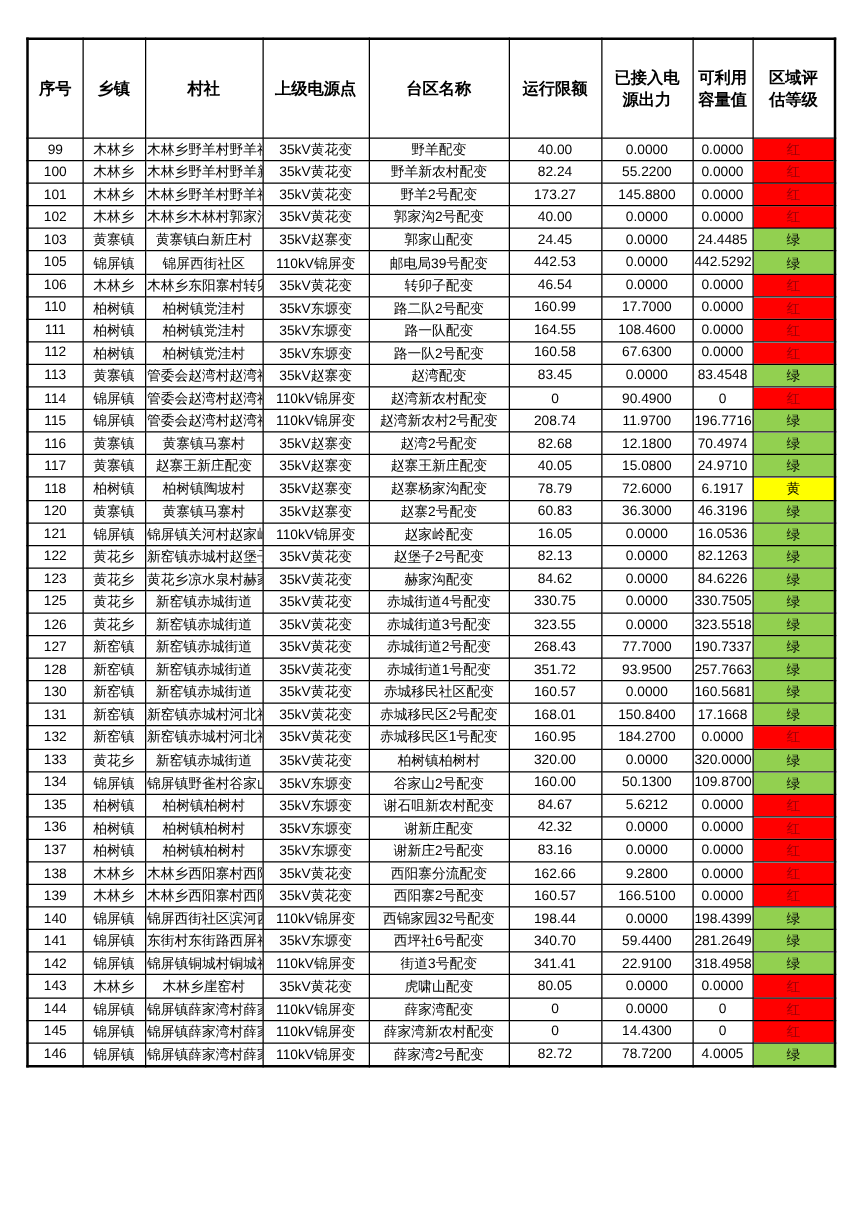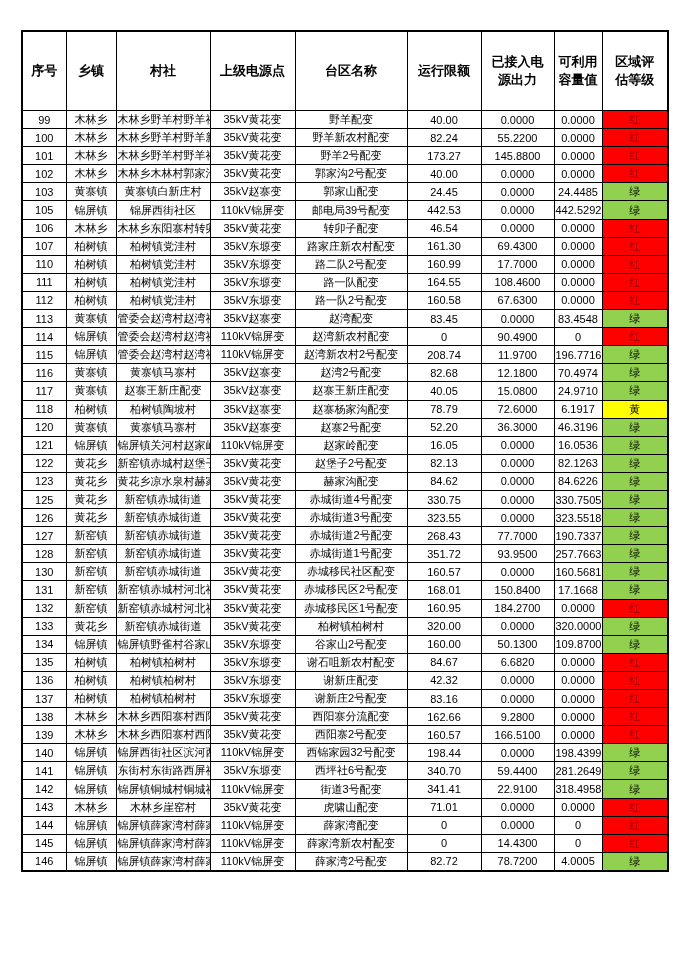--- a/index.html
+++ b/index.html
@@ -148,31 +148,20 @@
           <td>木林乡</td>
           <td class="clip">木林乡东阳寨村转卯子社</td>
           <td>35kV黄花变</td>
           <td class="clip">转卯子配变</td>
           <td>46.54</td>
           <td>0.0000</td>
           <td>0.0000</td>
           <td style="background: rgb(255, 0, 0); color: rgb(156, 0, 6);">红</td>
         </tr>
         <tr>
-          <td>107</td>
-          <td>柏树镇</td>
-          <td class="clip">柏树镇党洼村</td>
-          <td>35kV东塬变</td>
-          <td class="clip">路家庄新农村配变</td>
-          <td>161.30</td>
-          <td>69.4300</td>
-          <td>0.0000</td>
-          <td style="background: rgb(255, 0, 0); color: rgb(156, 0, 6);">红</td>
-        </tr>
-        <tr>
           <td>110</td>
           <td>柏树镇</td>
           <td class="clip">柏树镇党洼村</td>
           <td>35kV东塬变</td>
           <td class="clip">路二队2号配变</td>
           <td>160.99</td>
           <td>17.7000</td>
           <td>0.0000</td>
           <td style="background: rgb(255, 0, 0); color: rgb(156, 0, 6);">红</td>
         </tr>
@@ -263,21 +252,21 @@
           <td>72.6000</td>
           <td>6.1917</td>
           <td style="background: rgb(255, 255, 0); color: rgb(0, 0, 0);">黄</td>
         </tr>
         <tr>
           <td>120</td>
           <td>黄寨镇</td>
           <td class="clip">黄寨镇马寨村</td>
           <td>35kV赵寨变</td>
           <td class="clip">赵寨2号配变</td>
-          <td>52.20</td>
+          <td>60.83</td>
           <td>36.3000</td>
           <td>46.3196</td>
           <td style="background: rgb(146, 208, 80); color: rgb(0, 0, 0);">绿</td>
         </tr>
         <tr>
           <td>121</td>
           <td>锦屏镇</td>
           <td class="clip">锦屏镇关河村赵家岭社</td>
           <td>110kV锦屏变</td>
           <td class="clip">赵家岭配变</td>
@@ -407,21 +396,21 @@
           <td>109.8700</td>
           <td style="background: rgb(146, 208, 80); color: rgb(0, 0, 0);">绿</td>
         </tr>
         <tr>
           <td>135</td>
           <td>柏树镇</td>
           <td class="clip">柏树镇柏树村</td>
           <td>35kV东塬变</td>
           <td class="clip">谢石咀新农村配变</td>
           <td>84.67</td>
-          <td>6.6820</td>
+          <td>5.6212</td>
           <td>0.0000</td>
           <td style="background: rgb(255, 0, 0); color: rgb(156, 0, 6);">红</td>
         </tr>
         <tr>
           <td>136</td>
           <td>柏树镇</td>
           <td class="clip">柏树镇柏树村</td>
           <td>35kV东塬变</td>
           <td class="clip">谢新庄配变</td>
           <td>42.32</td>
@@ -494,21 +483,21 @@
           <td>22.9100</td>
           <td>318.4958</td>
           <td style="background: rgb(146, 208, 80); color: rgb(0, 0, 0);">绿</td>
         </tr>
         <tr>
           <td>143</td>
           <td>木林乡</td>
           <td class="clip">木林乡崖窑村</td>
           <td>35kV黄花变</td>
           <td class="clip">虎啸山配变</td>
-          <td>71.01</td>
+          <td>80.05</td>
           <td>0.0000</td>
           <td>0.0000</td>
           <td style="background: rgb(255, 0, 0); color: rgb(156, 0, 6);">红</td>
         </tr>
         <tr>
           <td>144</td>
           <td>锦屏镇</td>
           <td class="clip">锦屏镇薛家湾村薛家湾社</td>
           <td>110kV锦屏变</td>
           <td class="clip">薛家湾配变</td>

